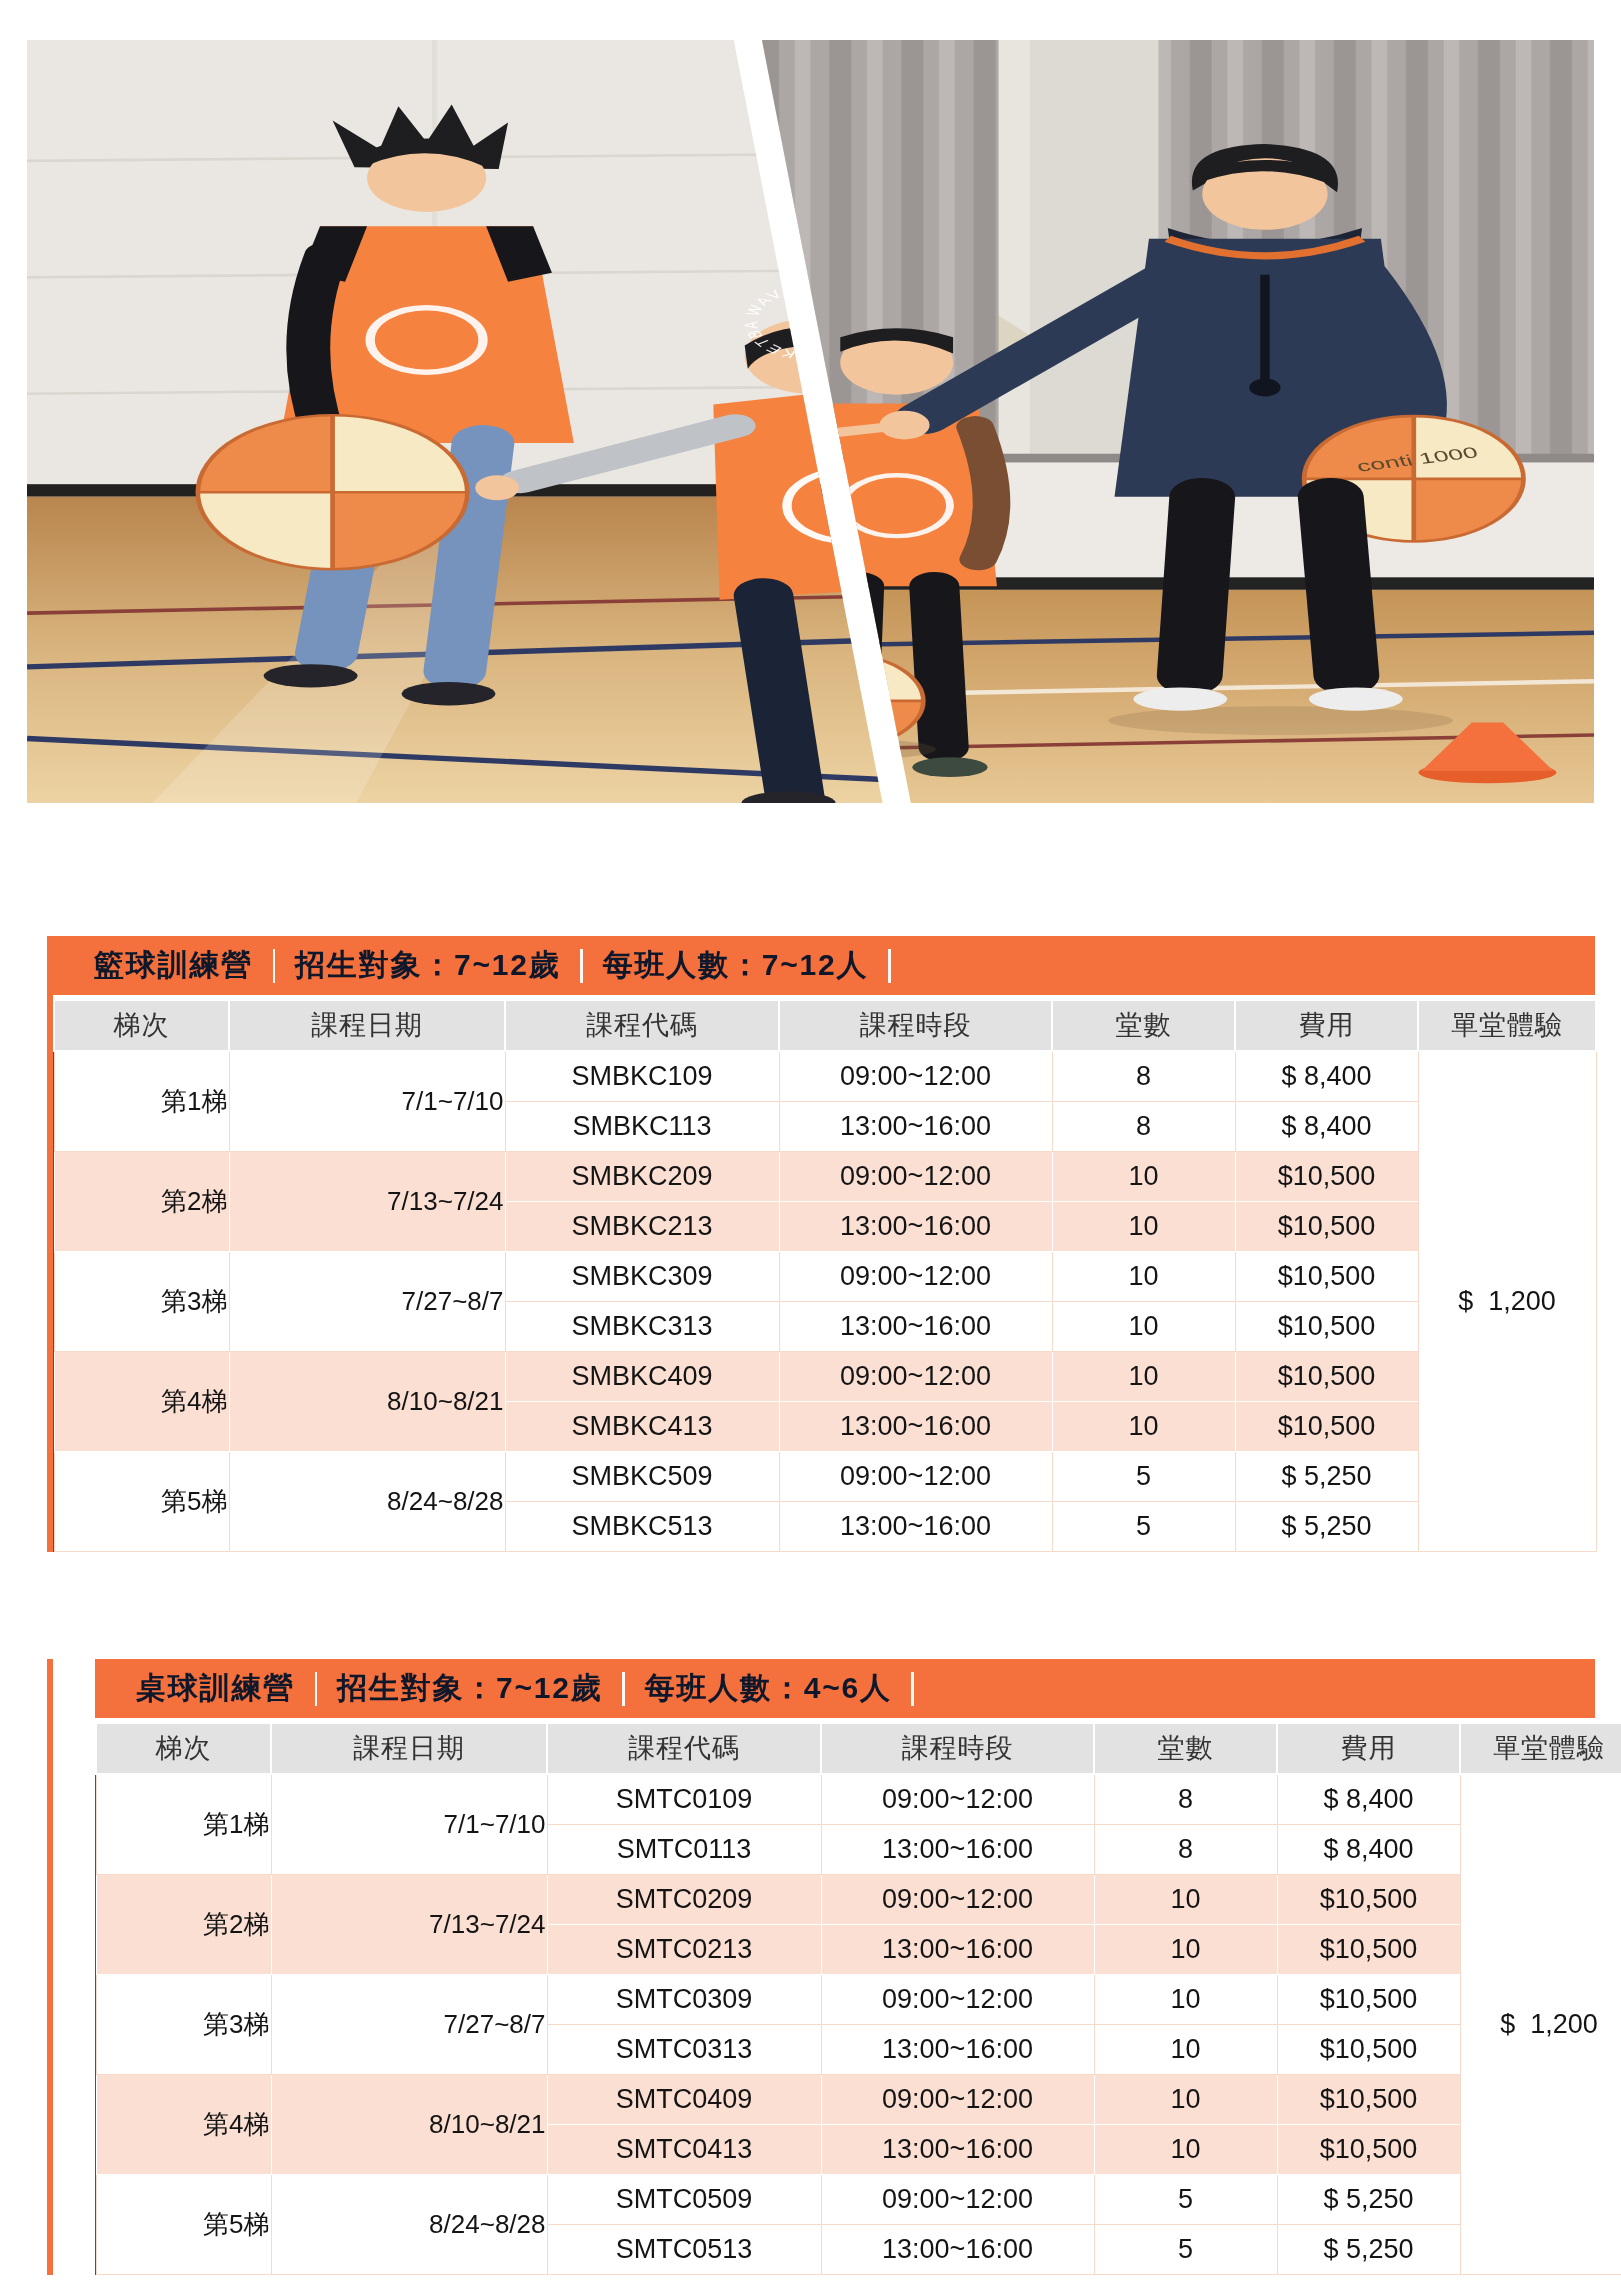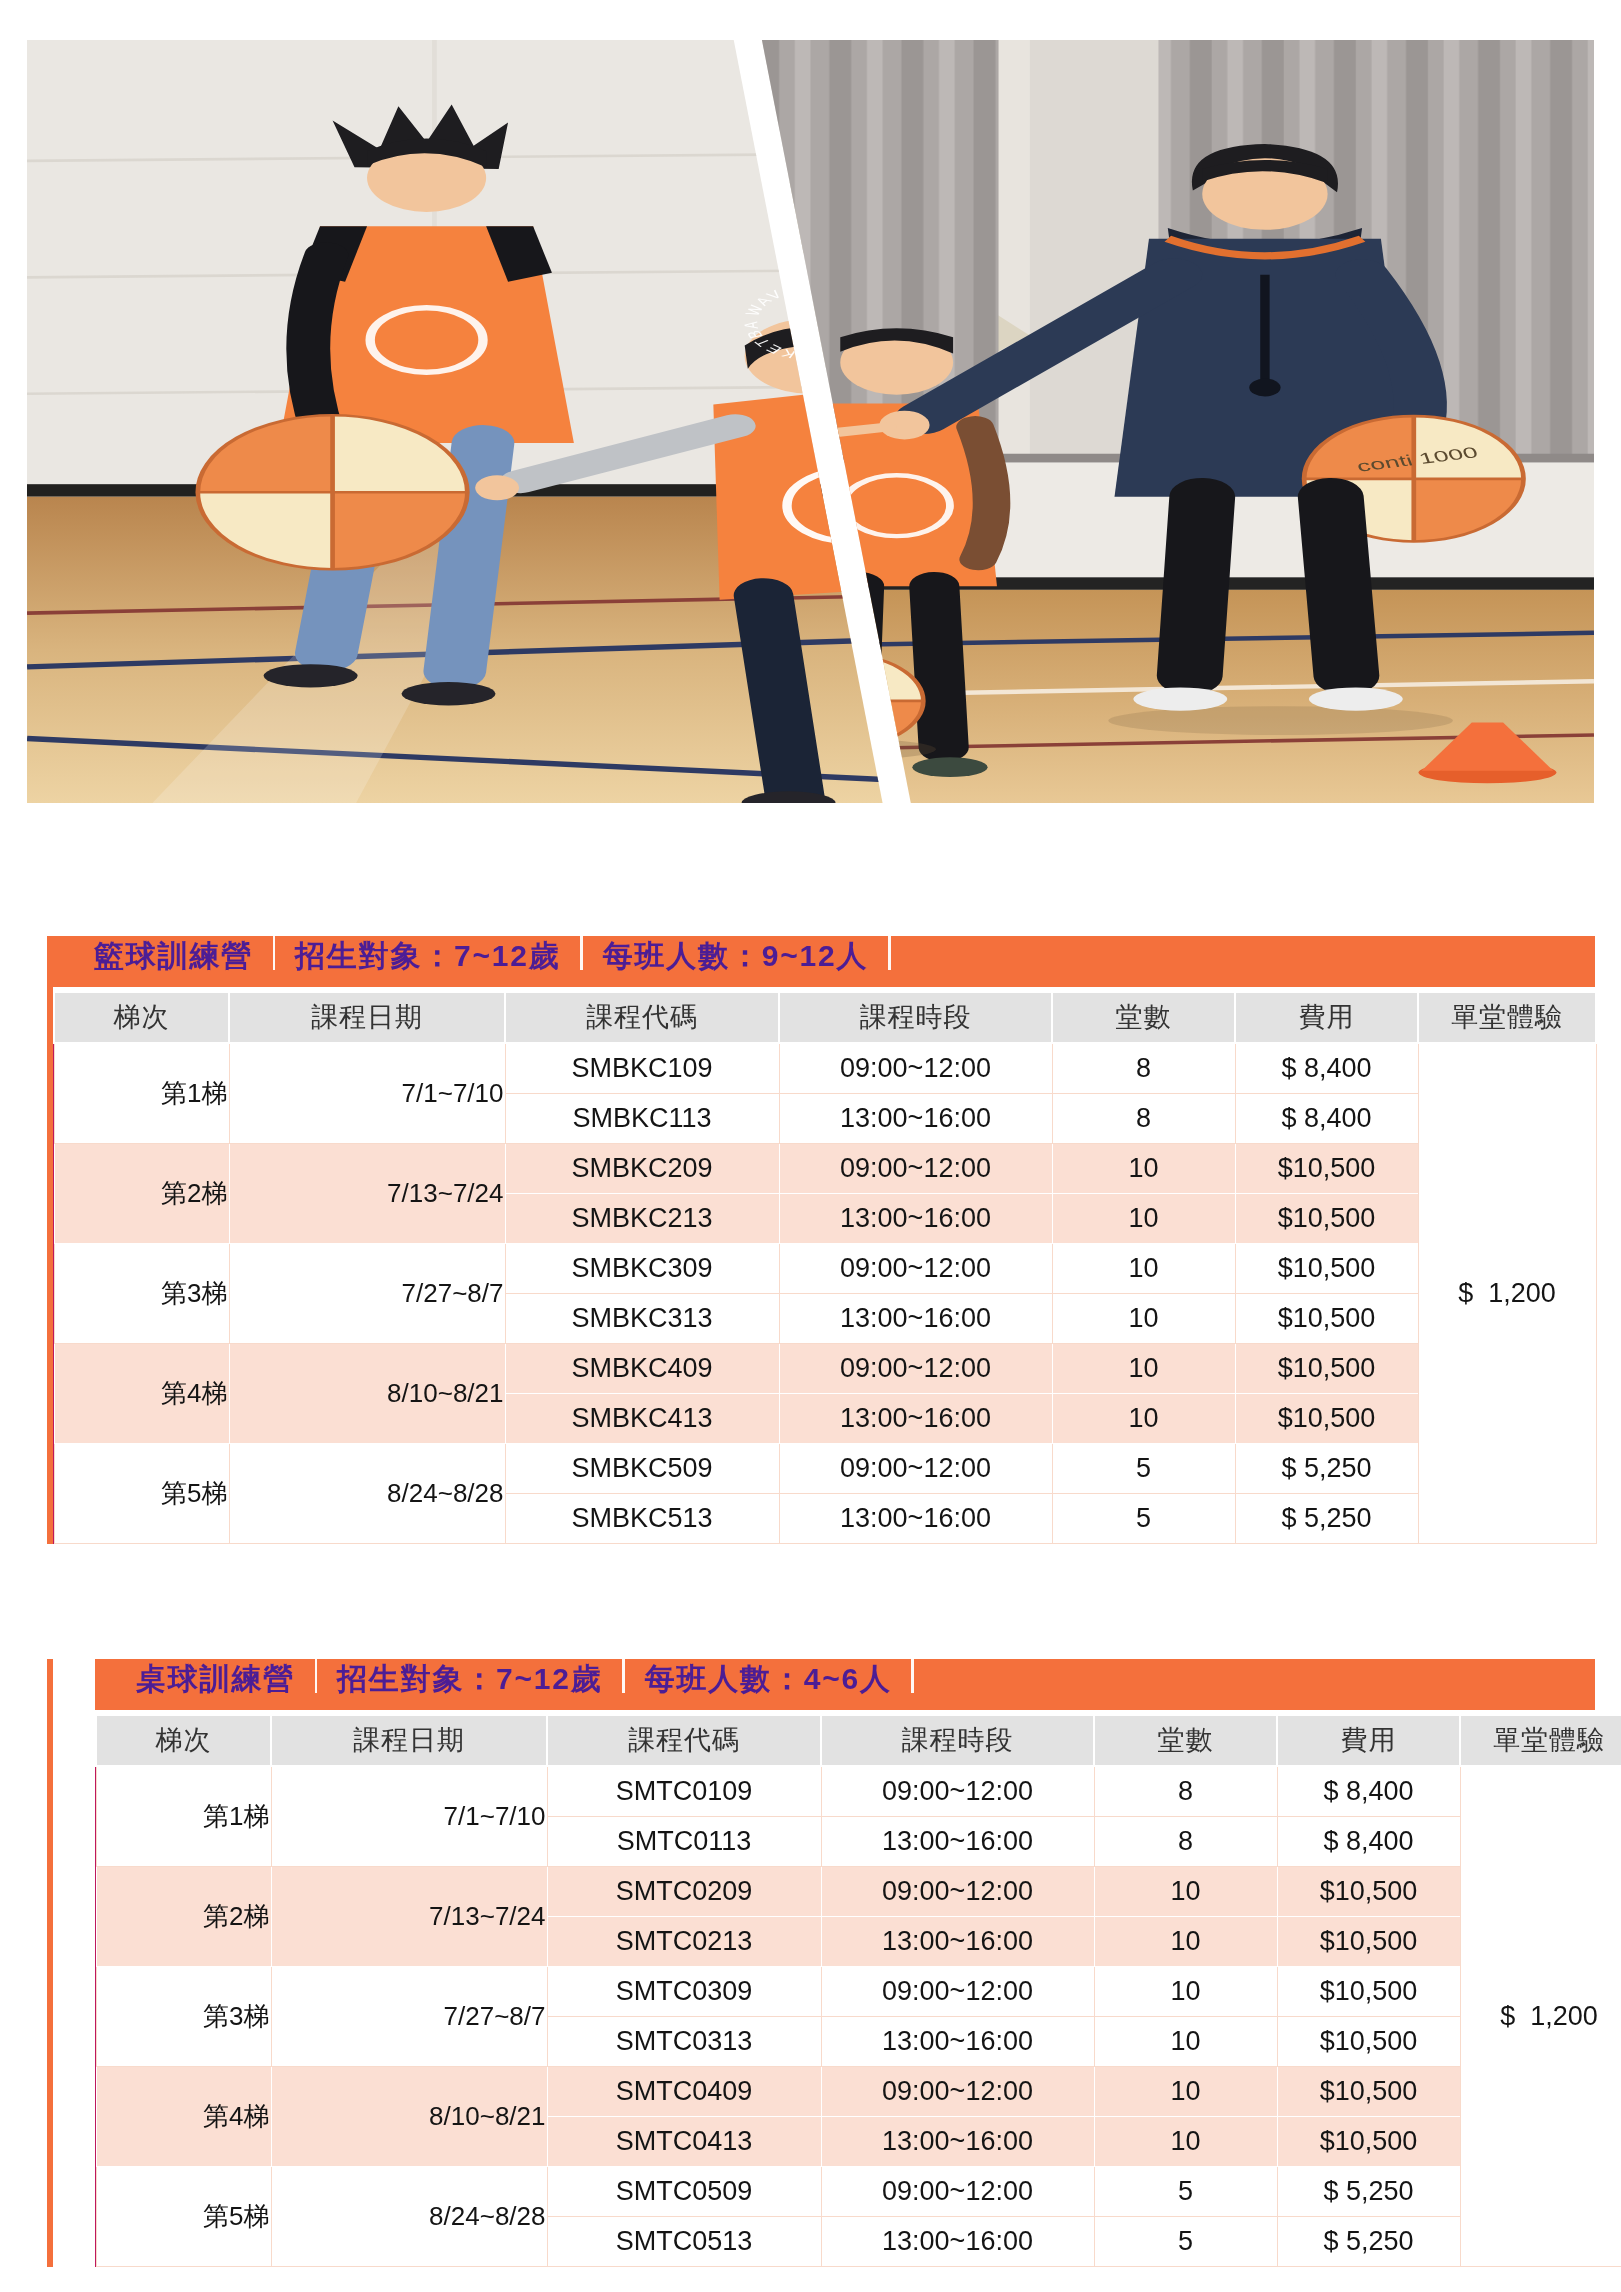--- a/index.html
+++ b/index.html
@@ -10,22 +10,22 @@
   .photos{position:absolute;top:40px;left:27px;width:1567px;height:763px;}
   .photo{position:absolute;inset:0;}
   .photo svg{width:100%;height:100%;display:block;}
   .photo-left {clip-path:polygon(0 0, 45.1% 0, 54.6% 100%, 0 100%);}
   .photo-right{clip-path:polygon(46.9% 0, 100% 0, 100% 100%, 56.4% 100%);}
 
   
   .camp{position:absolute;left:47px;width:1548px;border-left:6.3px solid #F4703C;box-sizing:border-box;}
   .camp-0{top:936px;}
   .camp-1{top:1659px;padding-left:42px;}
-  .banner{height:51px;background:#F4703C;display:flex;padding-left:41px;
-          color:#4c1d95;font-size:30px;font-weight:bold;letter-spacing:1.8px;}
+  .banner{height:59px;background:#F4703C;display:flex;align-items:center;padding-left:41px;
+          color:#0f172a;font-size:30px;font-weight:bold;letter-spacing:1.8px;}
   .banner .vbar{width:2.7px;height:34px;background:rgba(255,255,255,.95);margin:0 19.7px;flex:0 0 auto;}
   .camp-table{width:100%;border-collapse:collapse;table-layout:fixed;margin-top:3.6px;background:#be185d;}
   .camp-table th{height:47px;background:#E2E2E2;border:2.7px solid #ffffff;
                  font-size:27px;font-weight:500;color:#333333;letter-spacing:0.9px;}
   .camp-table td{height:47px;text-align:center;vertical-align:middle;font-size:27px;color:#141414;
                  white-space:pre;}
   tr.gw td{background:#ffffff;border:1.8px solid #F8DACB;}
   tr.gp td{background:#FBDFD3;border:1.8px solid #ffffff;}
   td.trial{background:#ffffff !important;border:1.8px solid #F8DACB !important;font-size:27px;}
   td.c-session,td.c-dates{font-size:26px;text-align:right;}
@@ -266,21 +266,21 @@
     </div>
   </div>
 
   <div id="camps-host">
       <section class="camp camp-0">
     <header class="banner">
       <span class="b-title">籃球訓練營</span>
       <span class="vbar"></span>
       <span class="b-info">招生對象：7~12歲</span>
       <span class="vbar"></span>
-      <span class="b-info">每班人數：9~12人</span>
+      <span class="b-info">每班人數：7~12人</span>
       <span class="vbar"></span>
     </header>
     <table class="camp-table">
       <colgroup>
         <col style="width:175px">
             <col style="width:276px">
             <col style="width:274px">
         <col style="width:273px">
             <col style="width:183px">
             <col style="width:183px">

